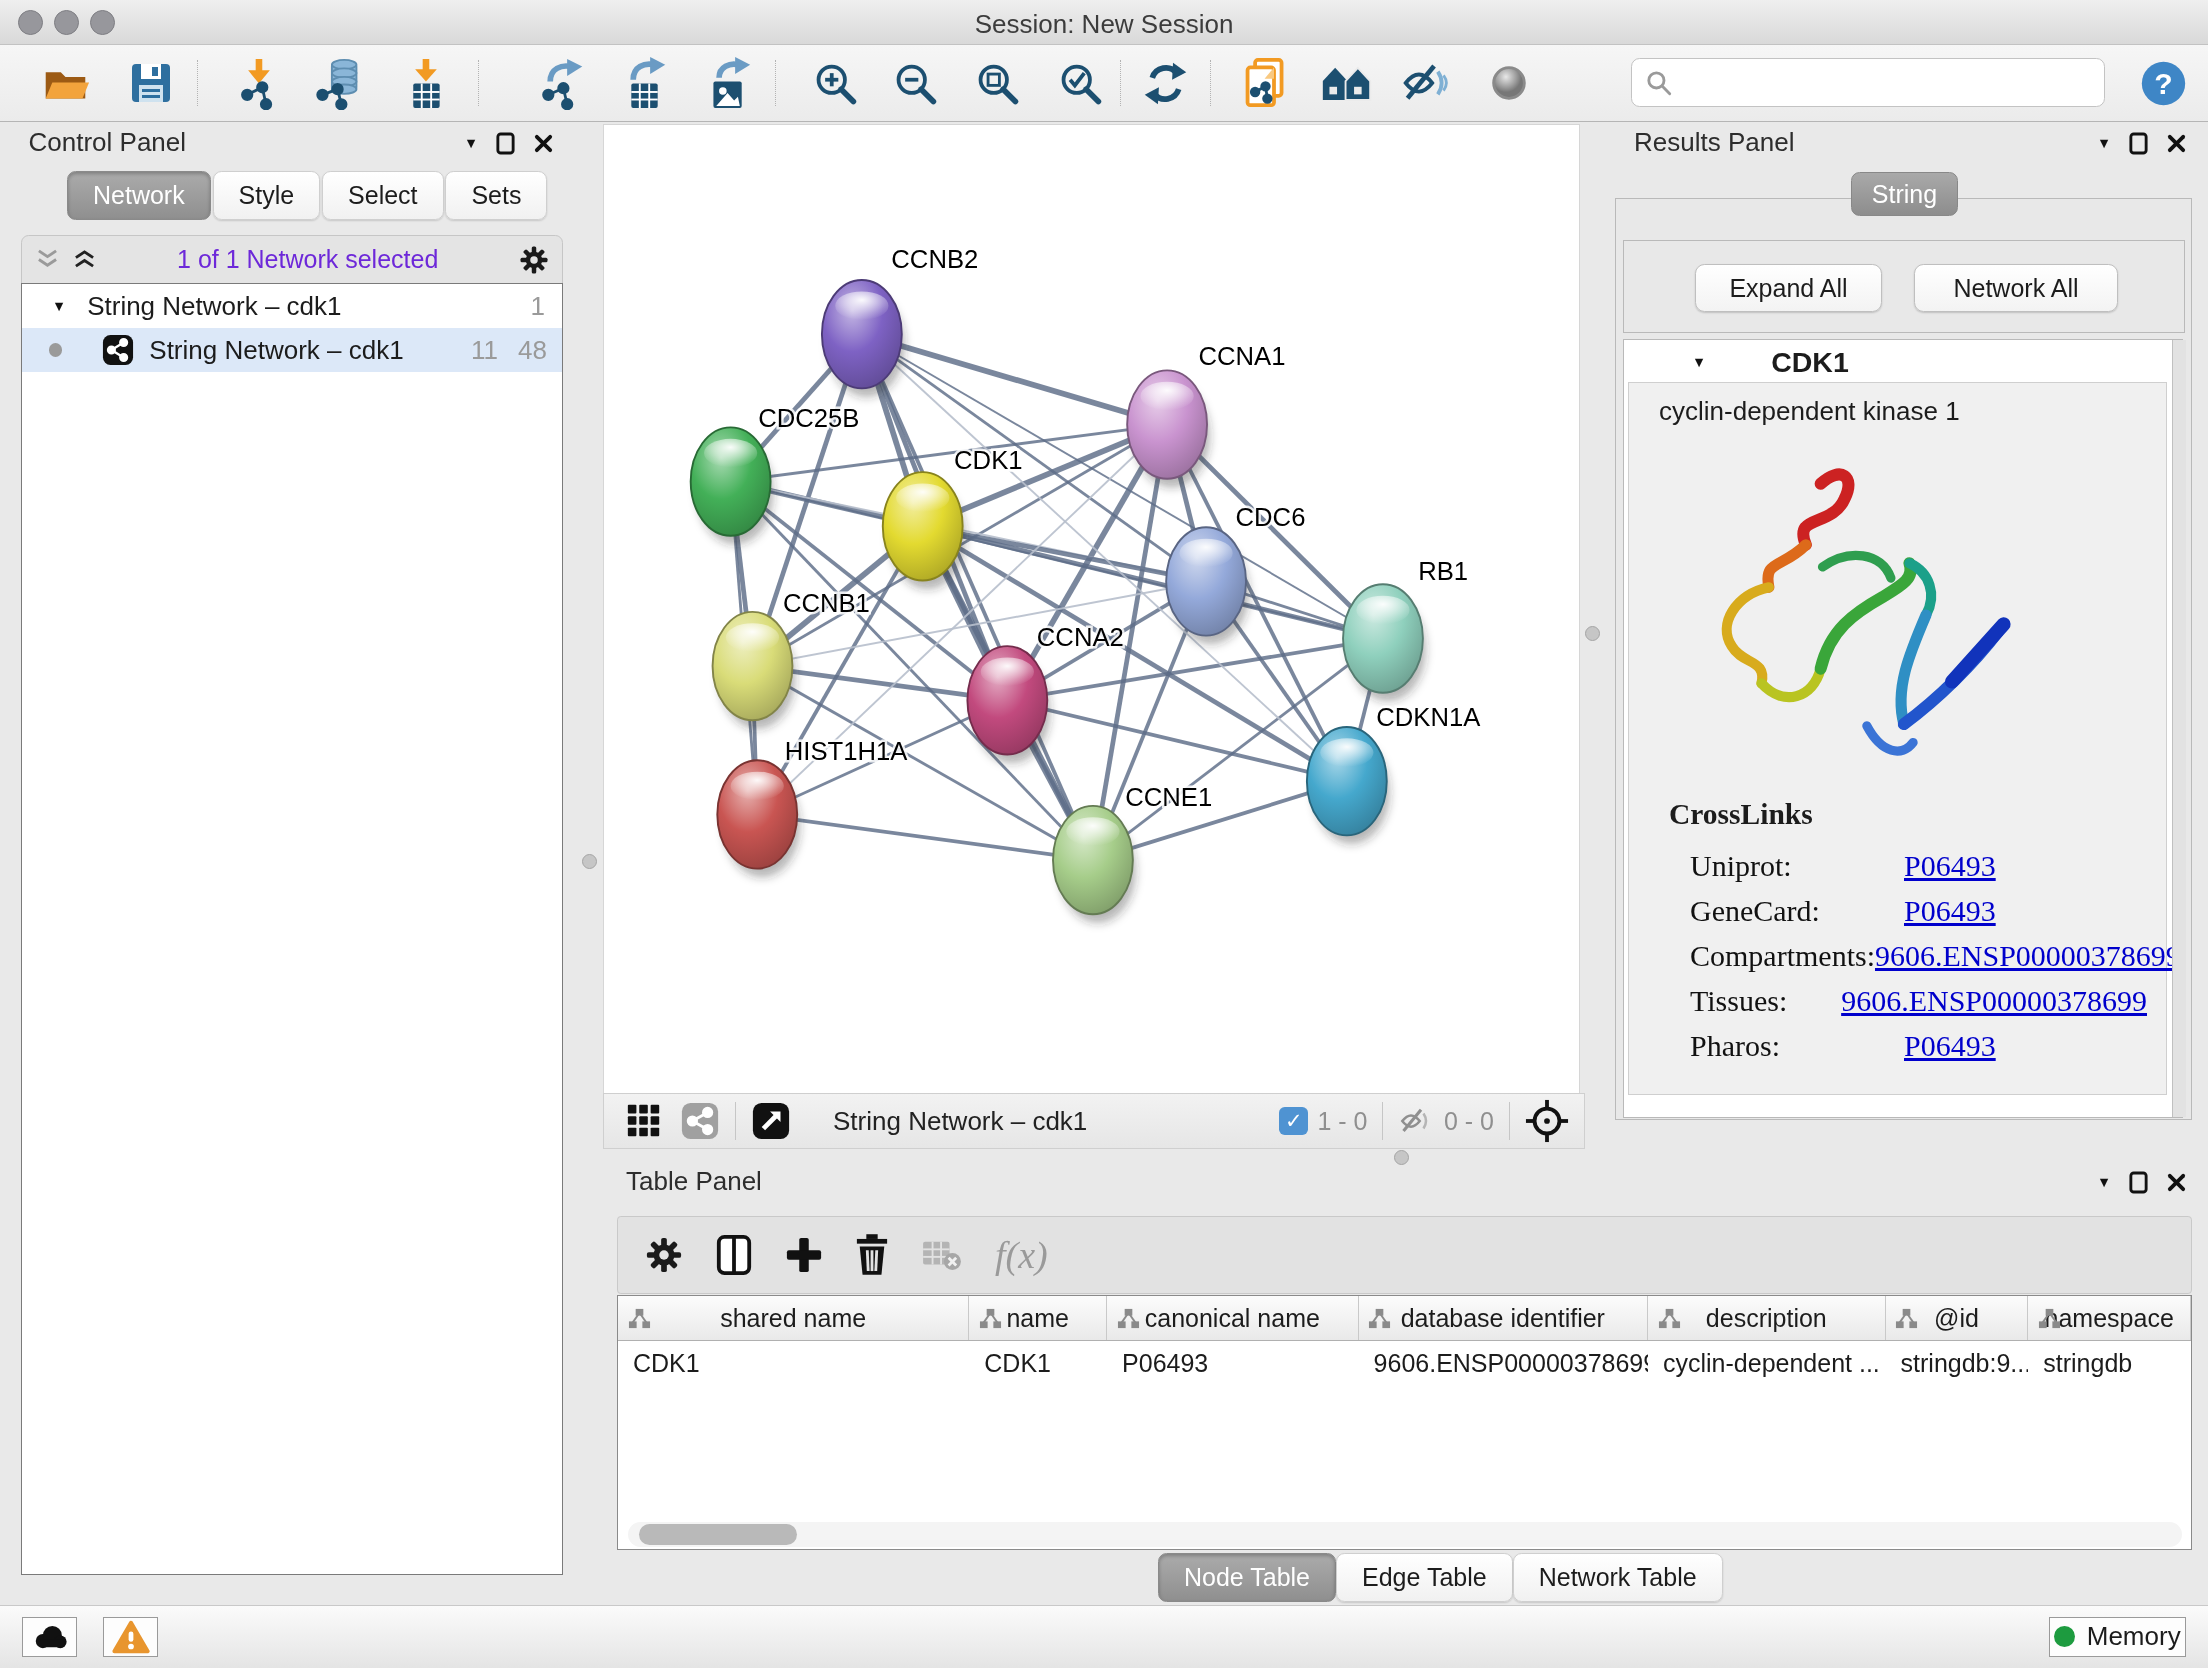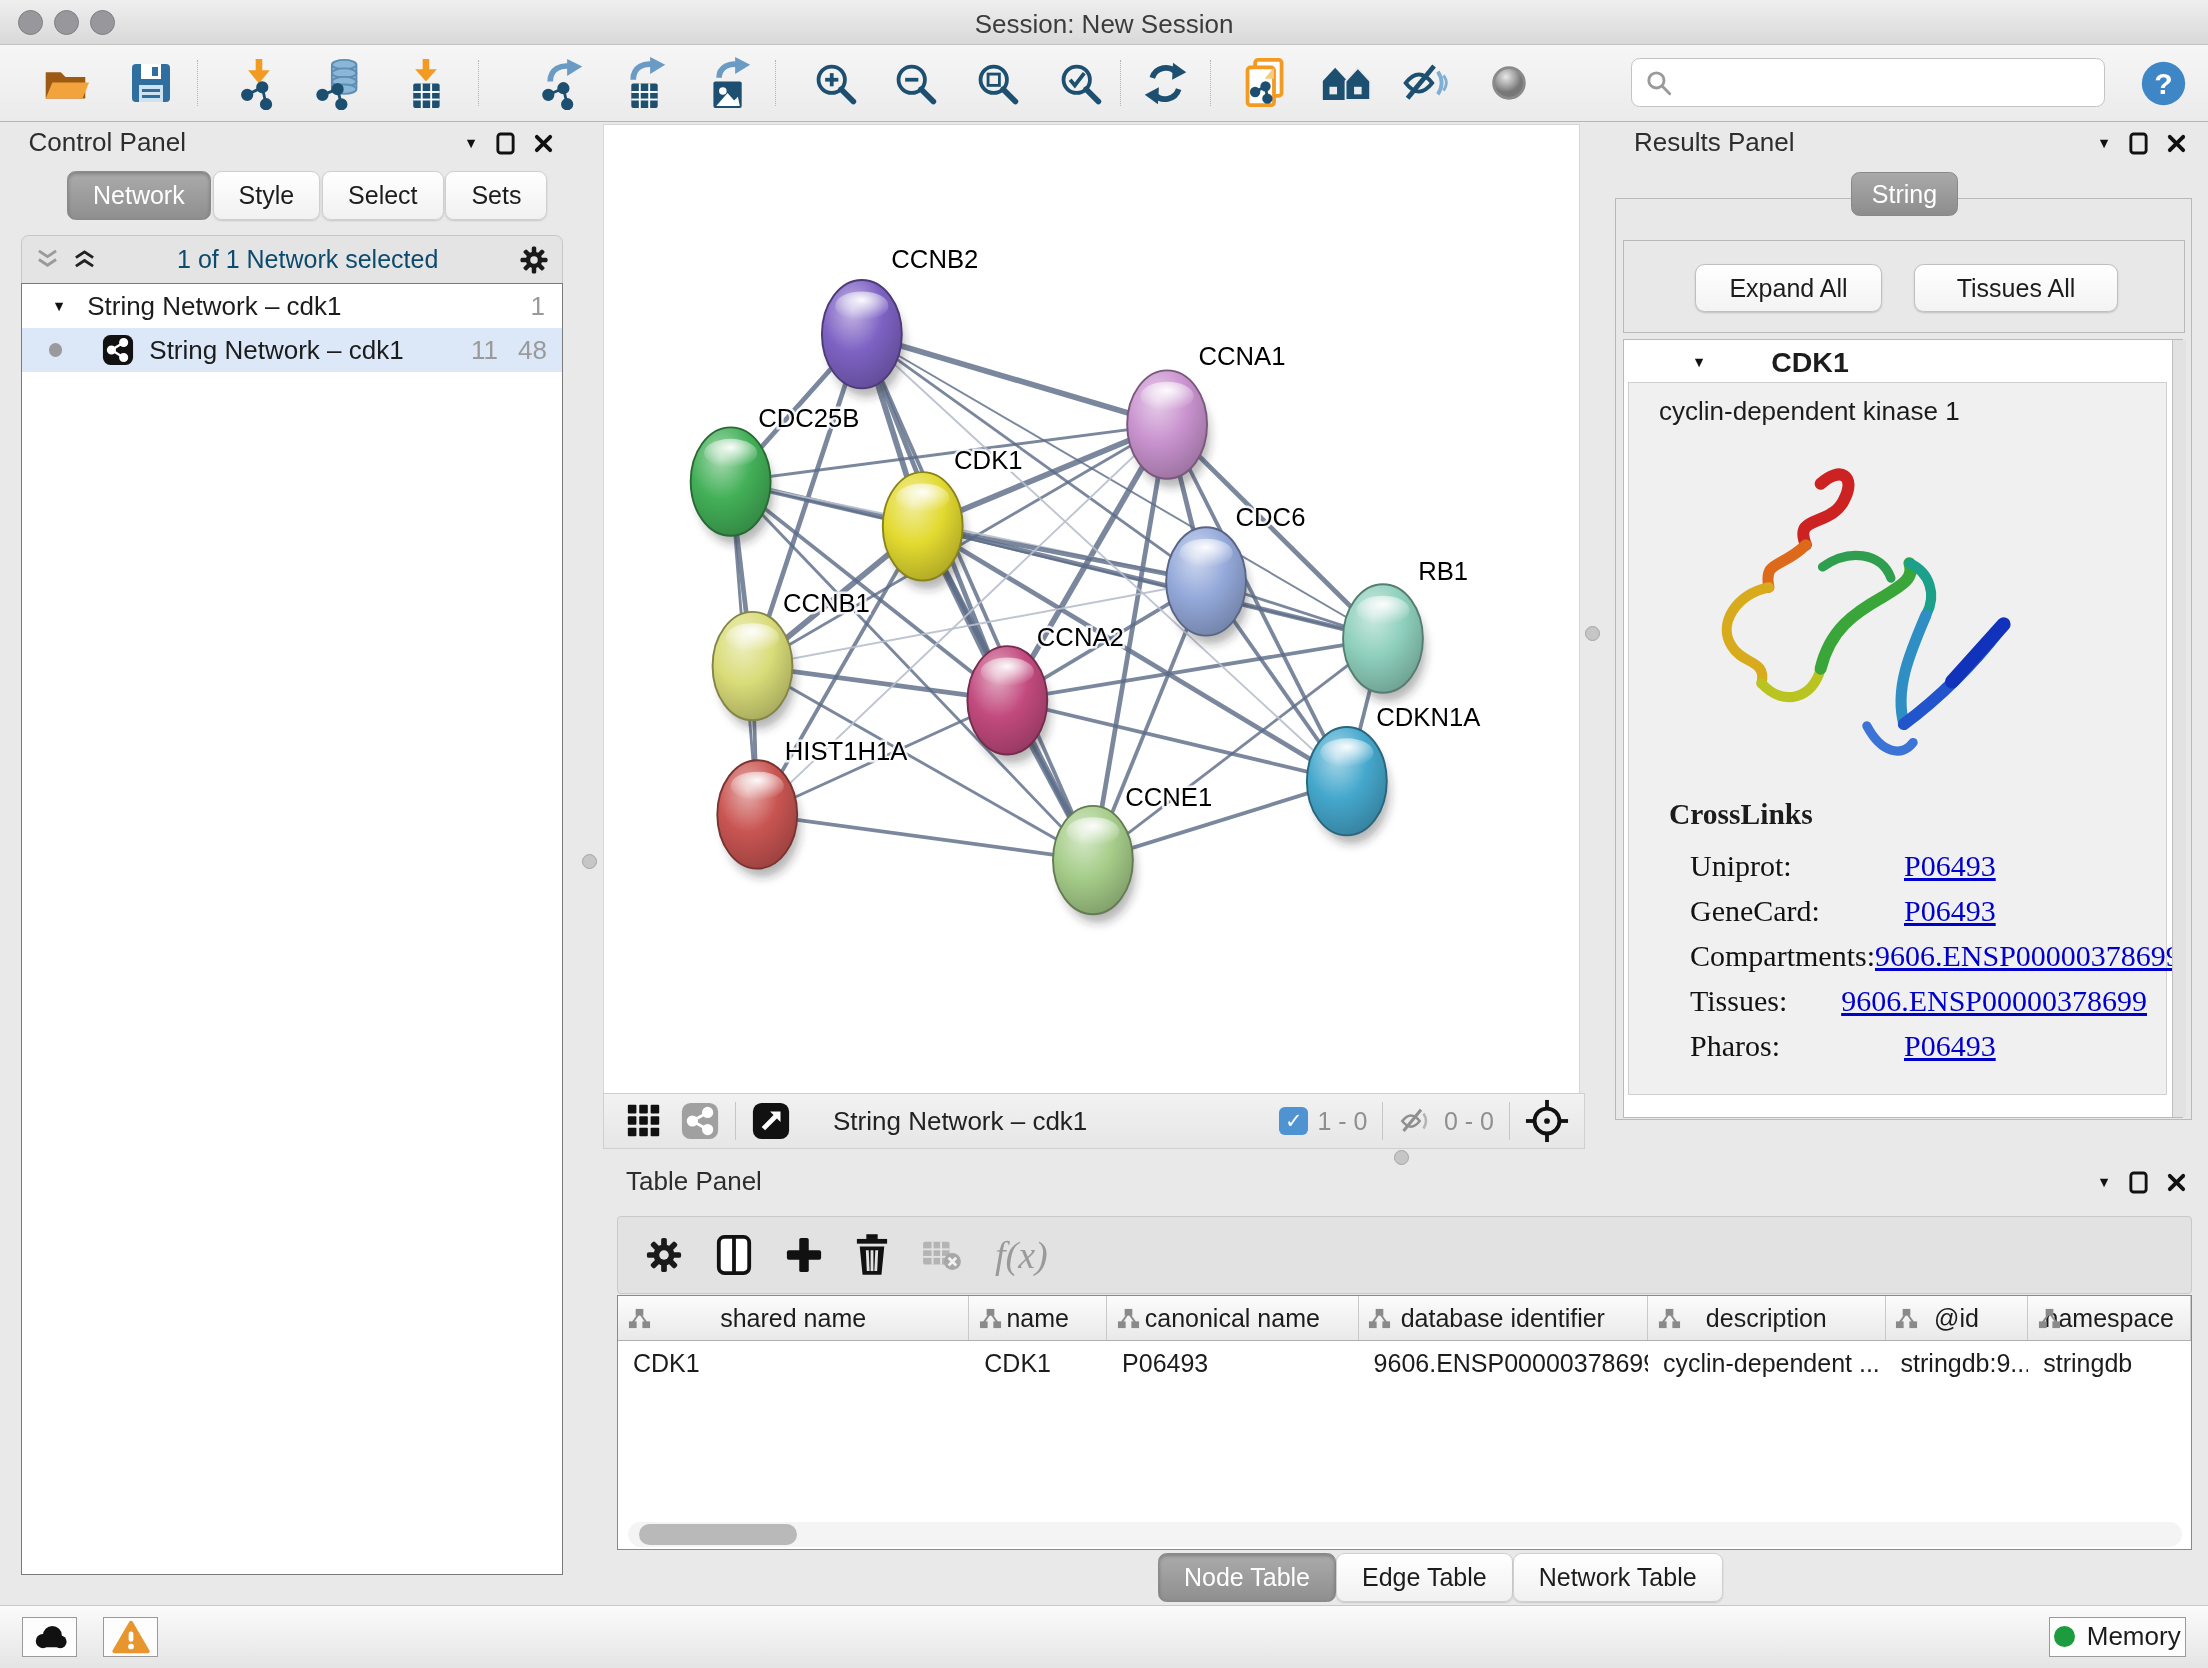--- a/index.html
+++ b/index.html
@@ -23,21 +23,21 @@
   .ph-ctrl{display:flex;align-items:center;gap:17px;}
   .tri{font-size:14.3px;color:#111;line-height:1;}
   
   .tab{height:47px;border-radius:8.6px;border:1px solid #cfcfcf;background:linear-gradient(#ffffff,#f1f1f1);
     display:flex;align-items:center;justify-content:center;font-size:25px;padding:0 25px;
     box-shadow:0 1px 1.9px rgba(0,0,0,.15);}
   .tab.sel{background:linear-gradient(#ababab,#8f8f8f);color:#fff;border-color:#8a8a8a;
     box-shadow:inset 0 1.9px 3.8px rgba(0,0,0,.25);}
   #cp-status{left:21px;top:235px;width:542px;height:49px;background:#e4e4e4;border:1px solid #c6c6c6;
     border-radius:7.6px 7.6px 0 0;display:flex;align-items:center;box-sizing:border-box;padding:0 13.3px;}
-  #cp-status .txt{flex:1;text-align:center;font-size:25px;color:#0c4a6e;}
+  #cp-status .txt{flex:1;text-align:center;font-size:25px;color:#6d28d9;}
   #cp-tree{left:21px;top:283px;width:542px;height:1292px;background:#fff;border:1.9px solid #7a7a7a;
     box-sizing:border-box;}
   .tree-row{height:44px;display:flex;align-items:center;font-size:26px;}
   .tree-count{color:#9a9a9a;}
   .row-sel{background:#dce8f8;}
   
   #canvas{left:603px;top:124px;width:975px;height:969px;background:#fff;border:1px solid #d6d6d6;}
   #net-footer{left:603px;top:1093px;width:982px;height:56px;background:linear-gradient(#f2f2f2,#e6e6e6);
     border:1px solid #cfcfcf;display:flex;align-items:center;box-sizing:border-box;}
   .nf-sep{width:0;height:38px;border-left:1px solid #c6c6c6;margin:0 15px;}
@@ -686,21 +686,21 @@
     </svg>
   <svg width="21" height="21" viewBox="0 0 22 22">
     <line x1="4" y1="4" x2="18" y2="18" stroke="#111" stroke-width="4" stroke-linecap="round"></line>
     <line x1="18" y1="4" x2="4" y2="18" stroke="#111" stroke-width="4" stroke-linecap="round"></line>
     </svg>
 </div>
 <div id="rp-box" class="abs"></div>
 <div id="rp-tab" class="abs">String</div>
 <div id="rp-expandbox" class="abs">
   <div class="rp-btn abs" style="left:71px;top:23px;width:185px">Expand All</div>
-  <div class="rp-btn abs" style="left:290px;top:23px;width:202px">Tissues All</div>
+  <div class="rp-btn abs" style="left:290px;top:23px;width:202px">Network All</div>
 </div>
 <div id="rp-gene" class="abs">
   <div style="height:44px;display:flex;align-items:center">
     <span class="tri" style="margin-left:68px">▼</span>
     <span style="font-size:28.5px;font-weight:bold;margin-left:65px">CDK1</span>
   </div>
 </div>
 <div id="rp-gene-inner" class="abs">
   <div style="font-size:26px;margin:13.3px 0 0 30px">cyclin-dependent kinase 1</div>
   <svg width="342" height="342" viewBox="0 0 370 360" style="position:absolute;left:53px;top:61px">

